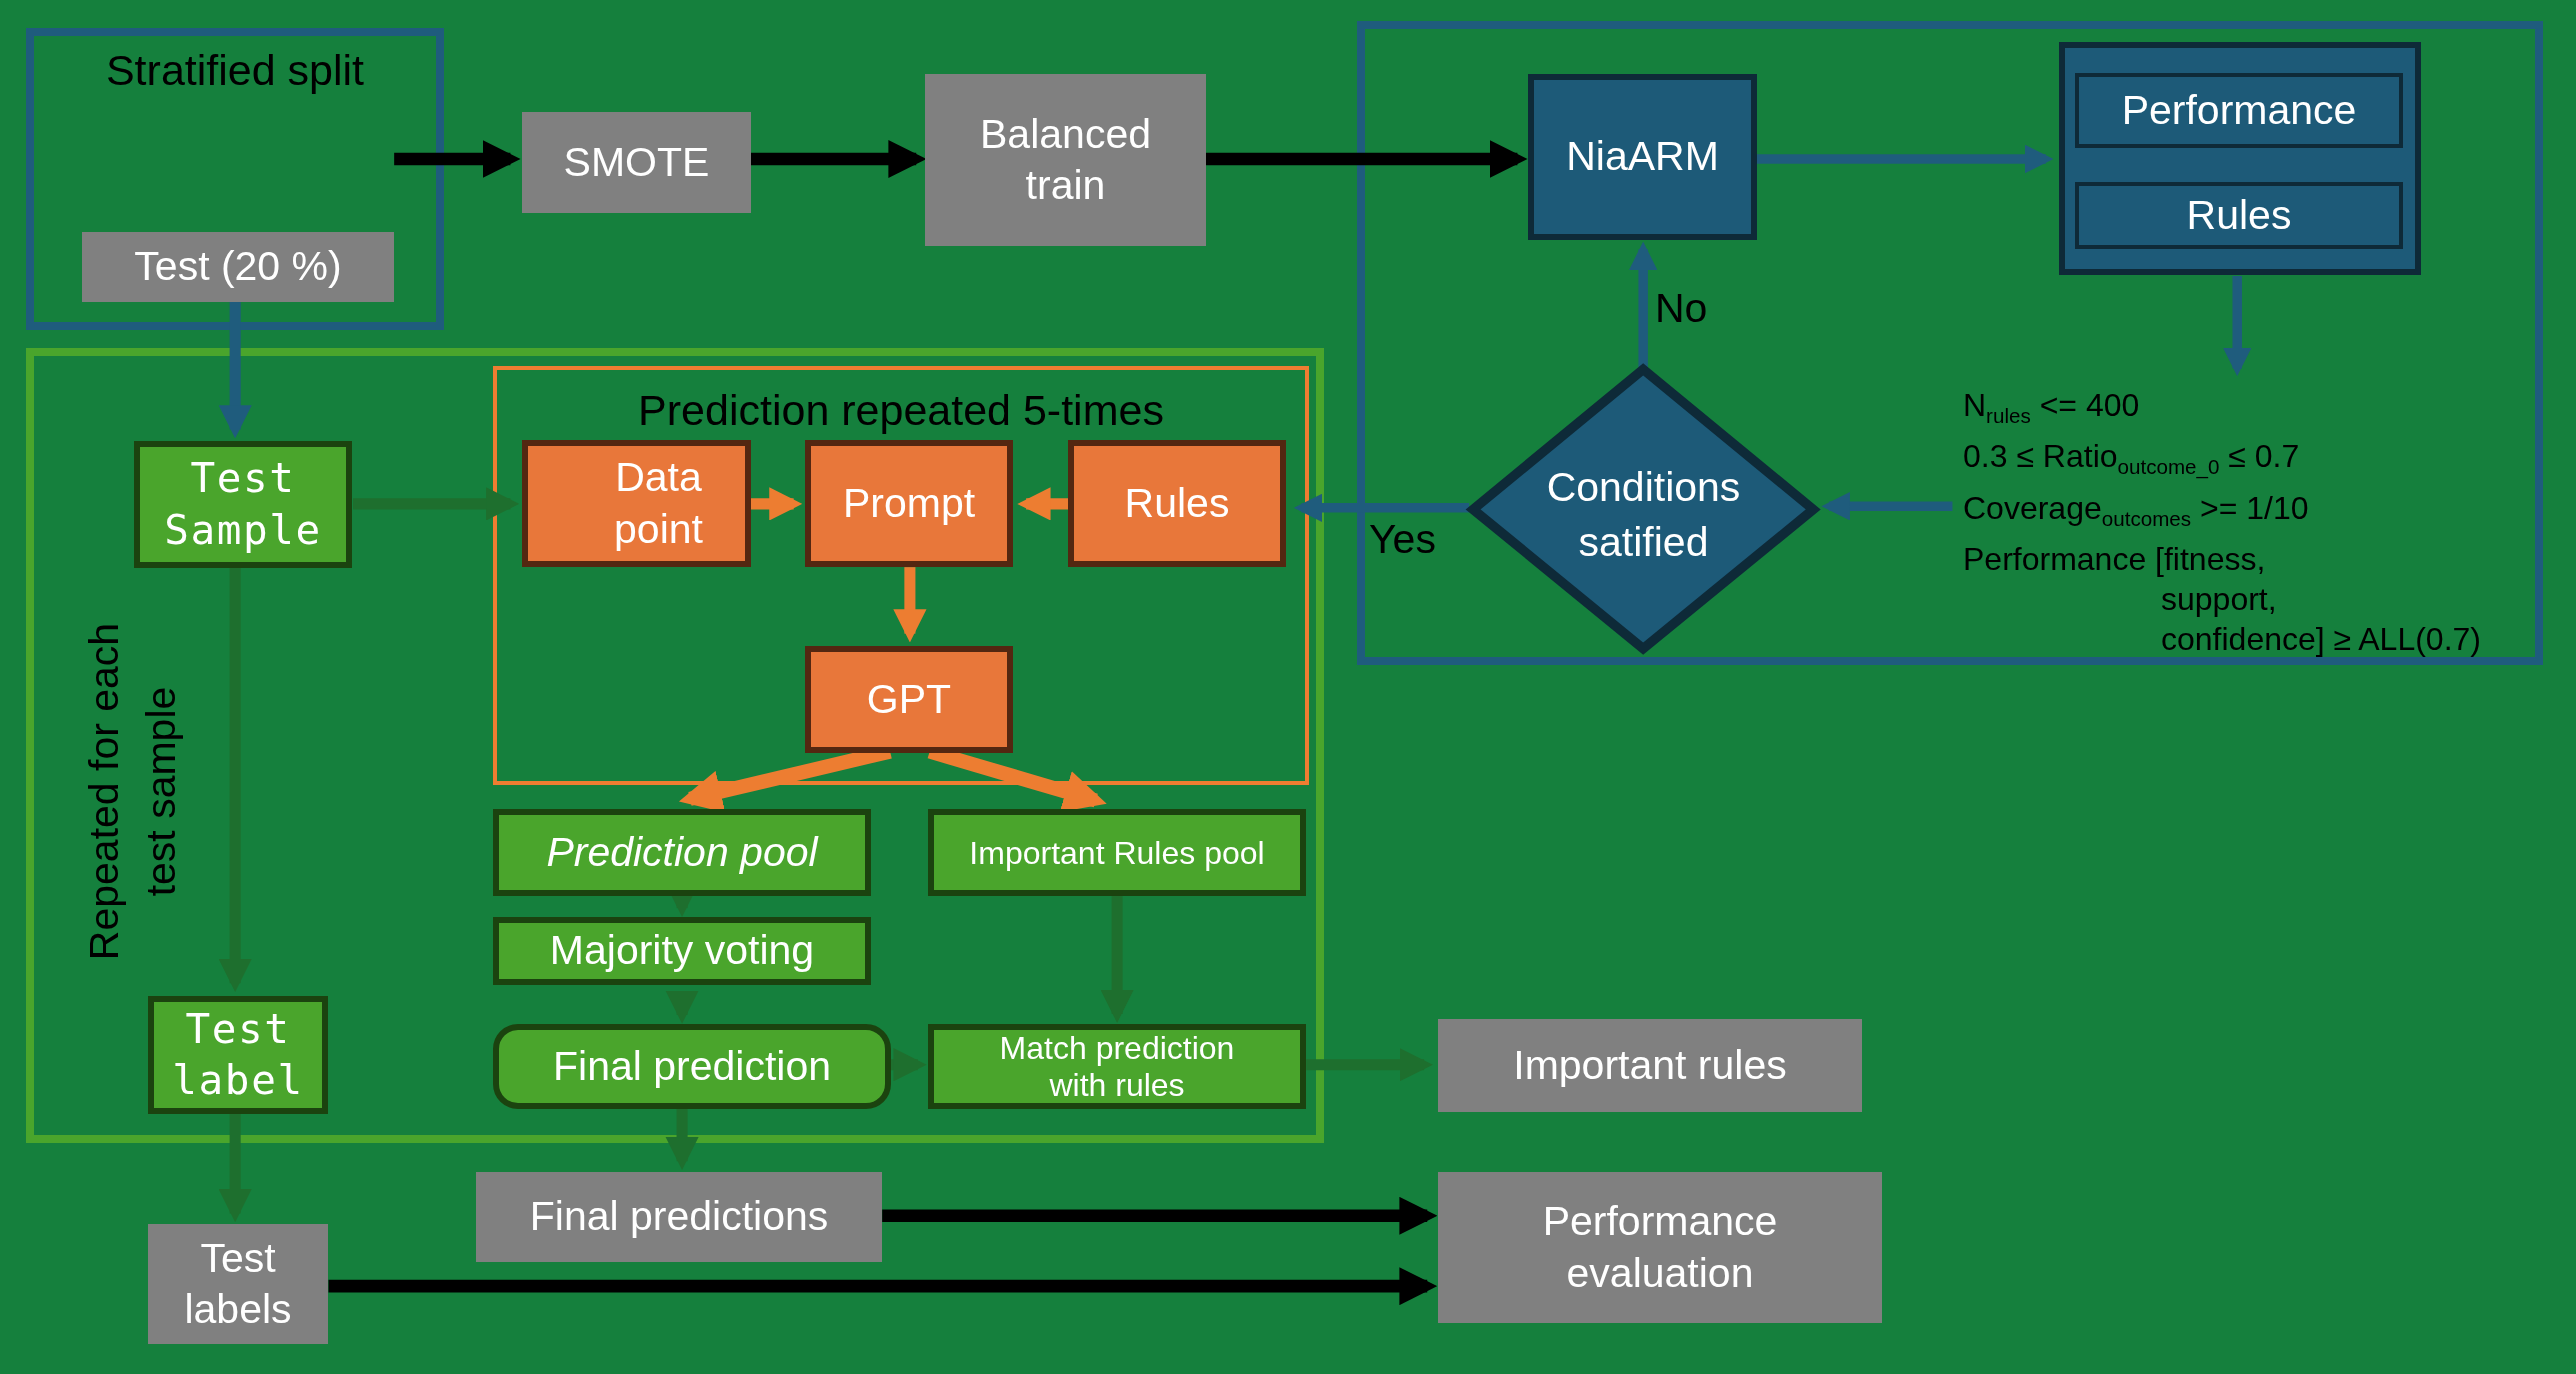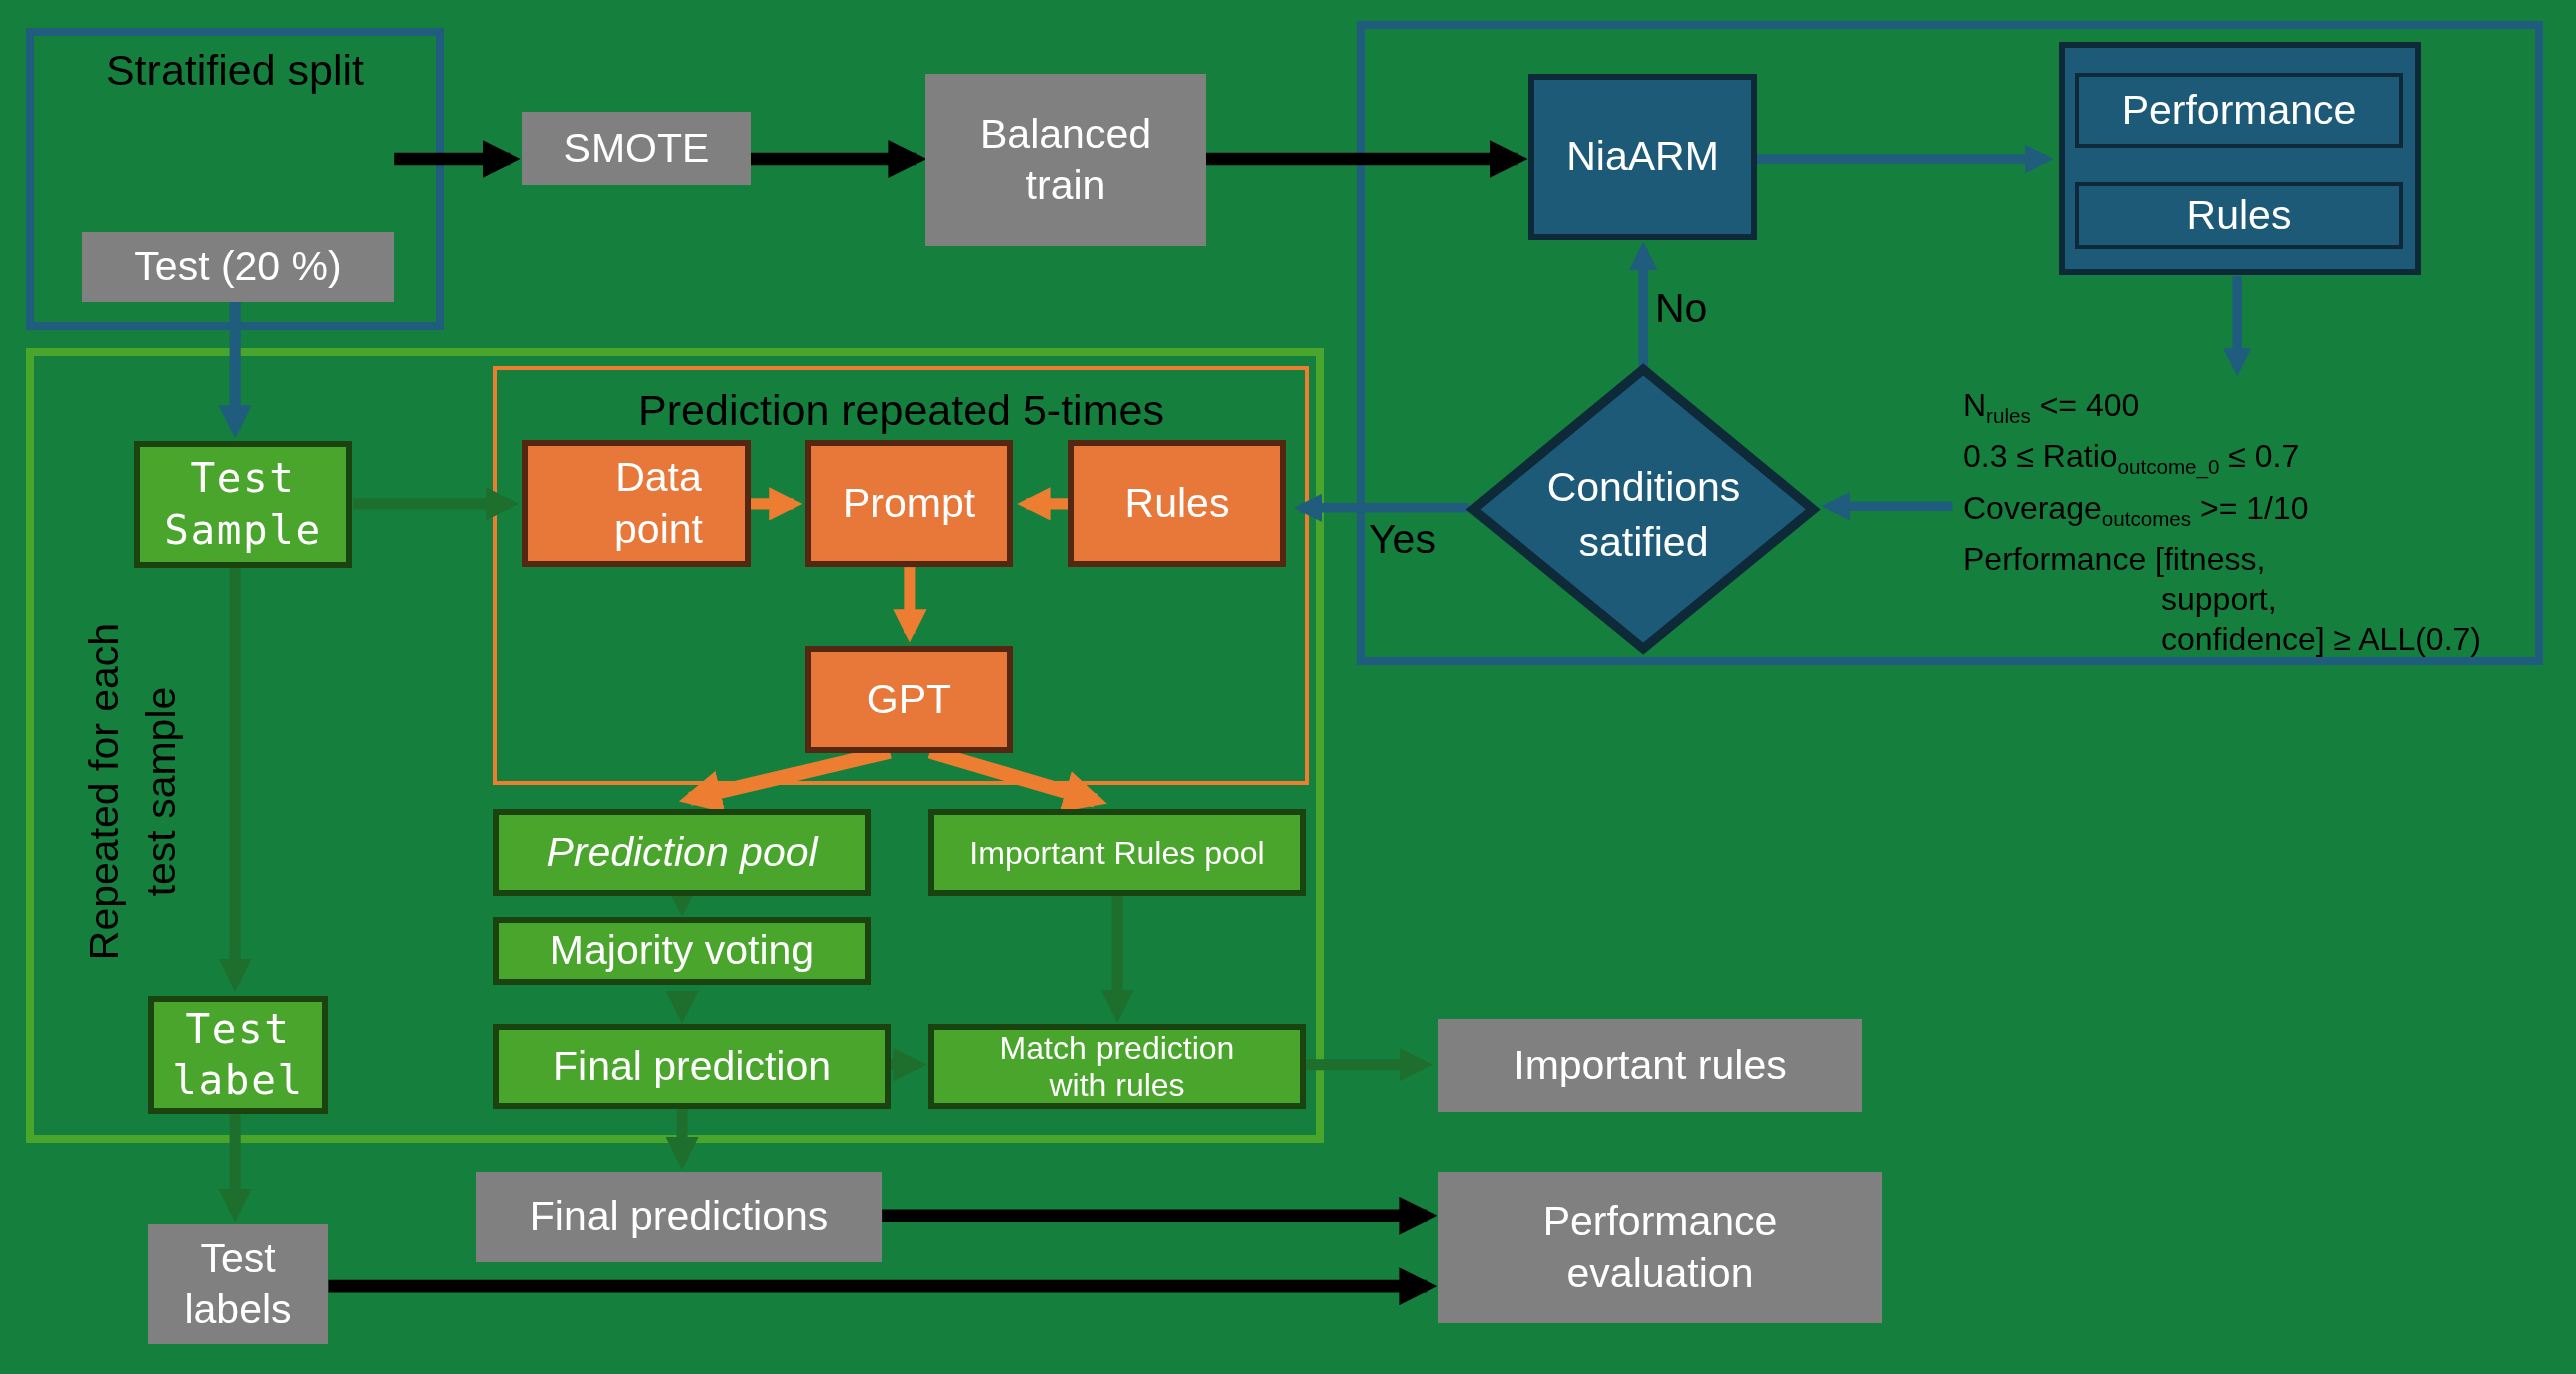--- a/index.html
+++ b/index.html
@@ -101,21 +101,21 @@
     <line x1="1175" y1="950" x2="1385" y2="1012" stroke="#ed7d31" stroke-width="18" marker-end="url(#mk-orange)"></line>
 
     <polygon points="2077,467 2292,644 2077,820 1862,644" fill="#1d5a78" stroke="#0e2a38" stroke-width="12"></polygon>
   </svg>
 
   <div class="lbl title" style="left:61px; top:46px; width:348px;">Stratified split</div>
   <div class="box gray" style="left:82px; top:232px; width:312px; height:70px;">
     <span>Test (20 %)</span>
   </div>
 
-  <div class="box gray" style="left:522px; top:112px; width:229px; height:73px;">
+  <div class="box gray" style="left:522px; top:112px; width:229px; height:101px;">
     <span>SMOTE</span>
   </div>
   <div class="box gray" style="left:925px; top:74px; width:281px; height:172px;">
     <span>Balanced
 train</span>
   </div>
   <div class="box tealbox" style="left:1528px; top:74px; width:229px; height:166px;">
     <span>NiaARM</span>
   </div>
   <div class="box tealbox" style="left:2059px; top:42px; width:362px; height:233px;"></div>
@@ -169,21 +169,21 @@
 
   <div class="box greenbox" style="left:493px; top:809px; width:378px; height:87px;font-style:italic;">
     <span>Prediction pool</span>
   </div>
   <div class="box greenbox small" style="left:928px; top:809px; width:378px; height:87px;">
     <span>Important Rules pool</span>
   </div>
   <div class="box greenbox" style="left:493px; top:917px; width:378px; height:68px;">
     <span>Majority voting</span>
   </div>
-  <div class="box greenbox" style="left:493px; top:1024px; width:398px; height:85px;">
+  <div class="box greenbox" style="left:493px; top:1024px; width:398px; height:85px;border-radius:25px;">
     <span>Final prediction</span>
   </div>
   <div class="box greenbox small" style="left:928px; top:1024px; width:378px; height:85px; line-height:1.15;">
     <span>Match prediction
 with rules</span>
   </div>
 
   <div class="box gray" style="left:1438px; top:1019px; width:424px; height:93px;">
     <span>Important rules</span>
   </div>

